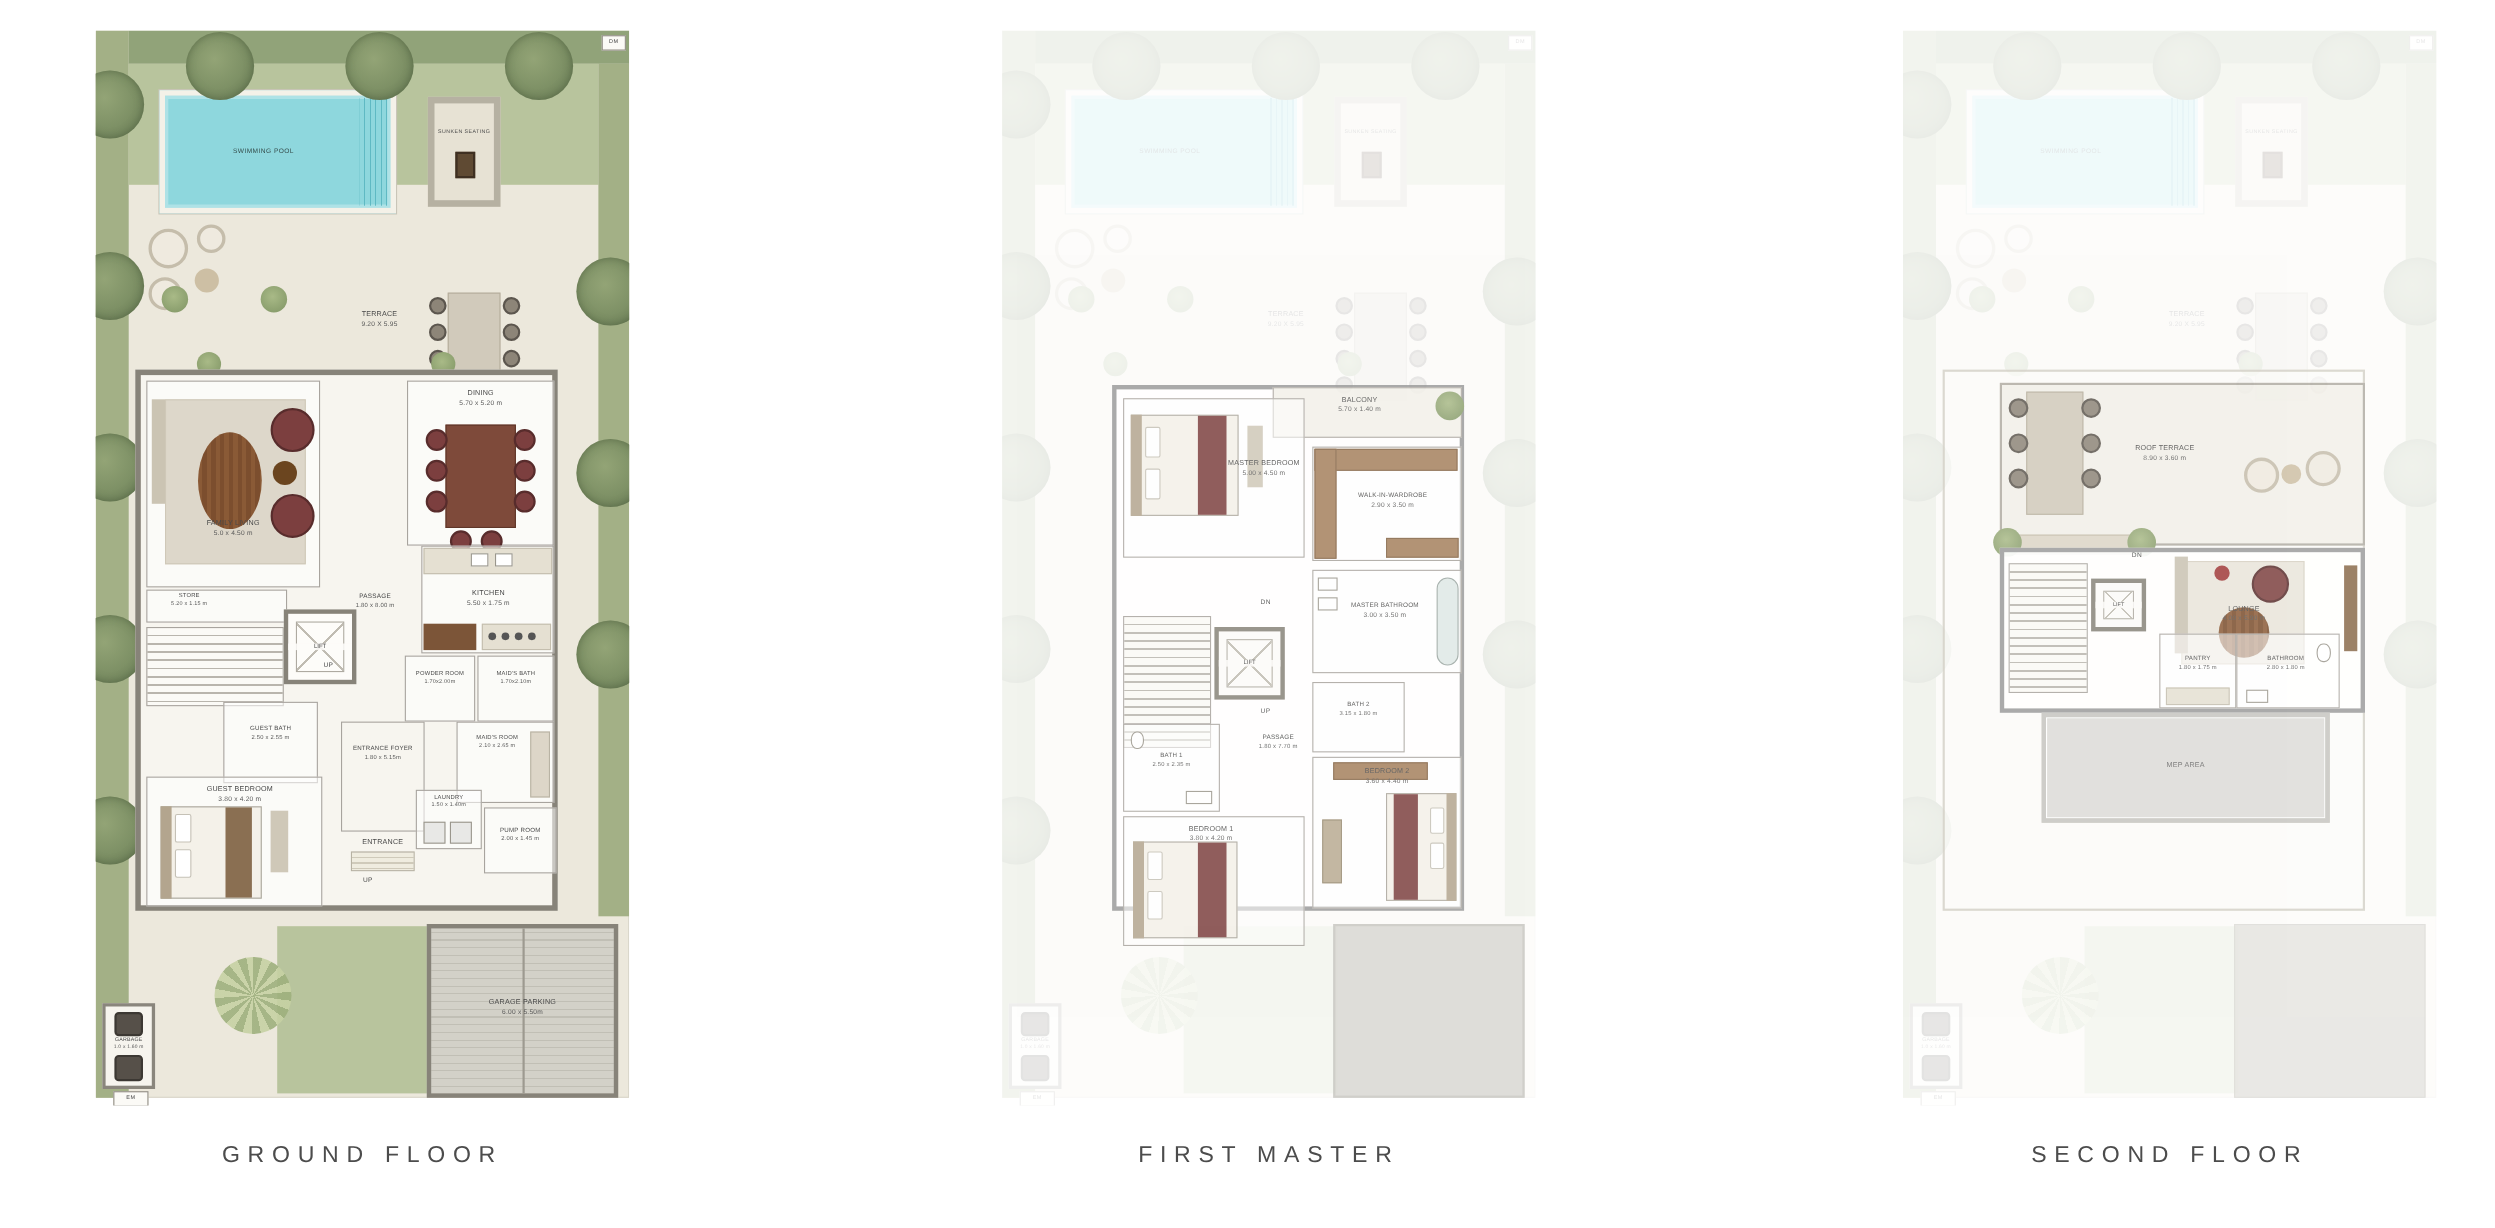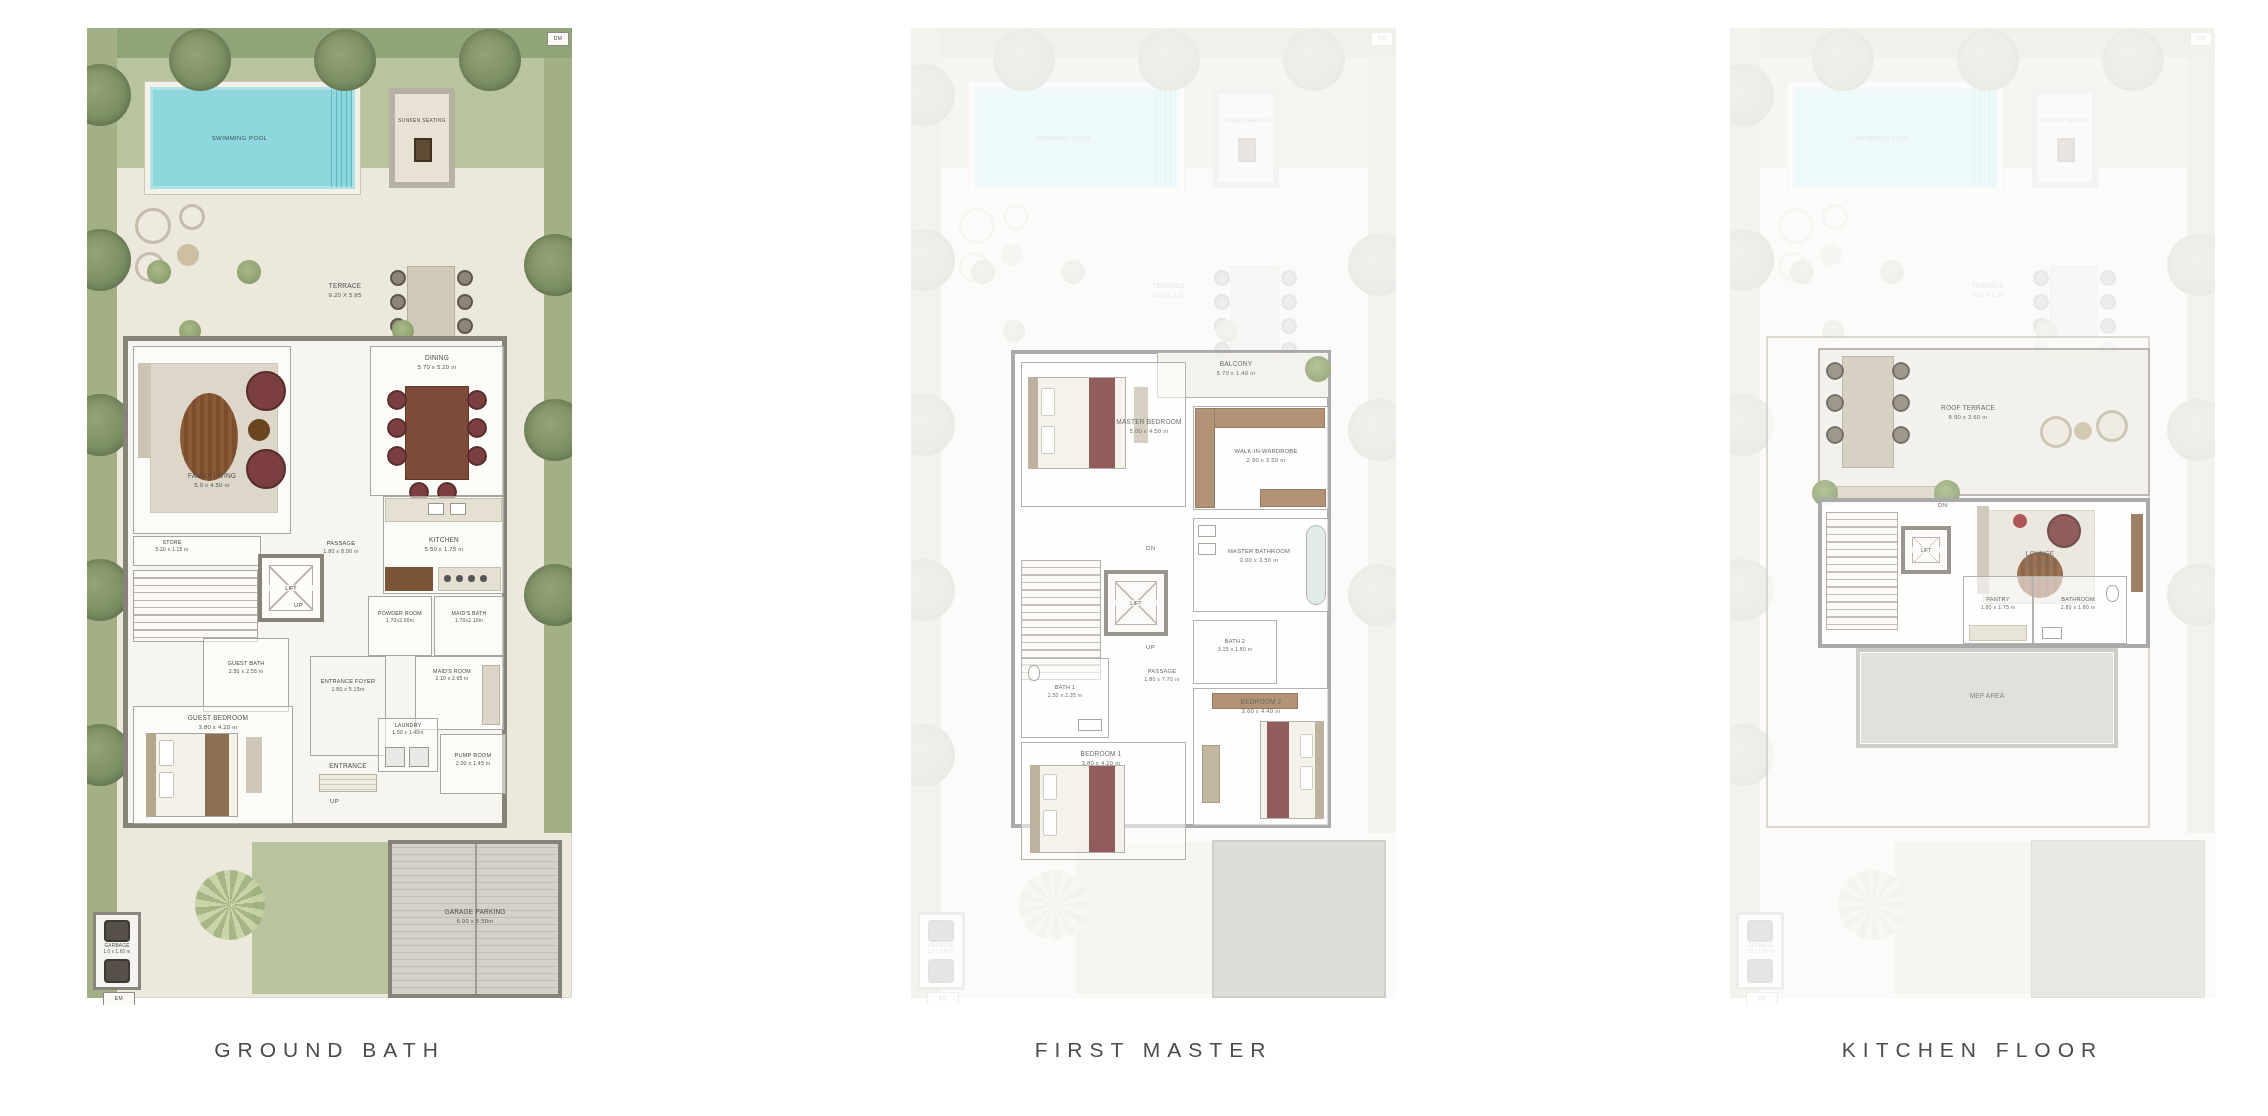--- a/index.html
+++ b/index.html
@@ -560,15 +560,15 @@
 
     <div class="abs" style="left:126px;top:628px;width:262px;height:100px;background:#dddcd8;border:4px solid #c6c5c0;box-shadow:inset 0 0 0 1px #ffffff;box-sizing:border-box;"></div>
     <div class="rlabel" style="left:212px;top:672px;width:90px;color:#6a6a6a;">
       <span class="nm">MEP AREA</span>
     </div>
 
     <div class="abs" style="left:301px;top:820px;width:174px;height:158px;background:#e6e5e1;border:1px solid #dcdbd7;"></div>
   </div>
 </div>
 
-<div class="floor-title" style="left:87px;">GROUND BATH</div>
+<div class="floor-title" style="left:87px;">GROUND FLOOR</div>
 <div class="floor-title" style="left:911px;">FIRST MASTER</div>
-<div class="floor-title" style="left:1730px;">KITCHEN FLOOR</div>
+<div class="floor-title" style="left:1730px;">SECOND FLOOR</div>
 
 </body></html>

